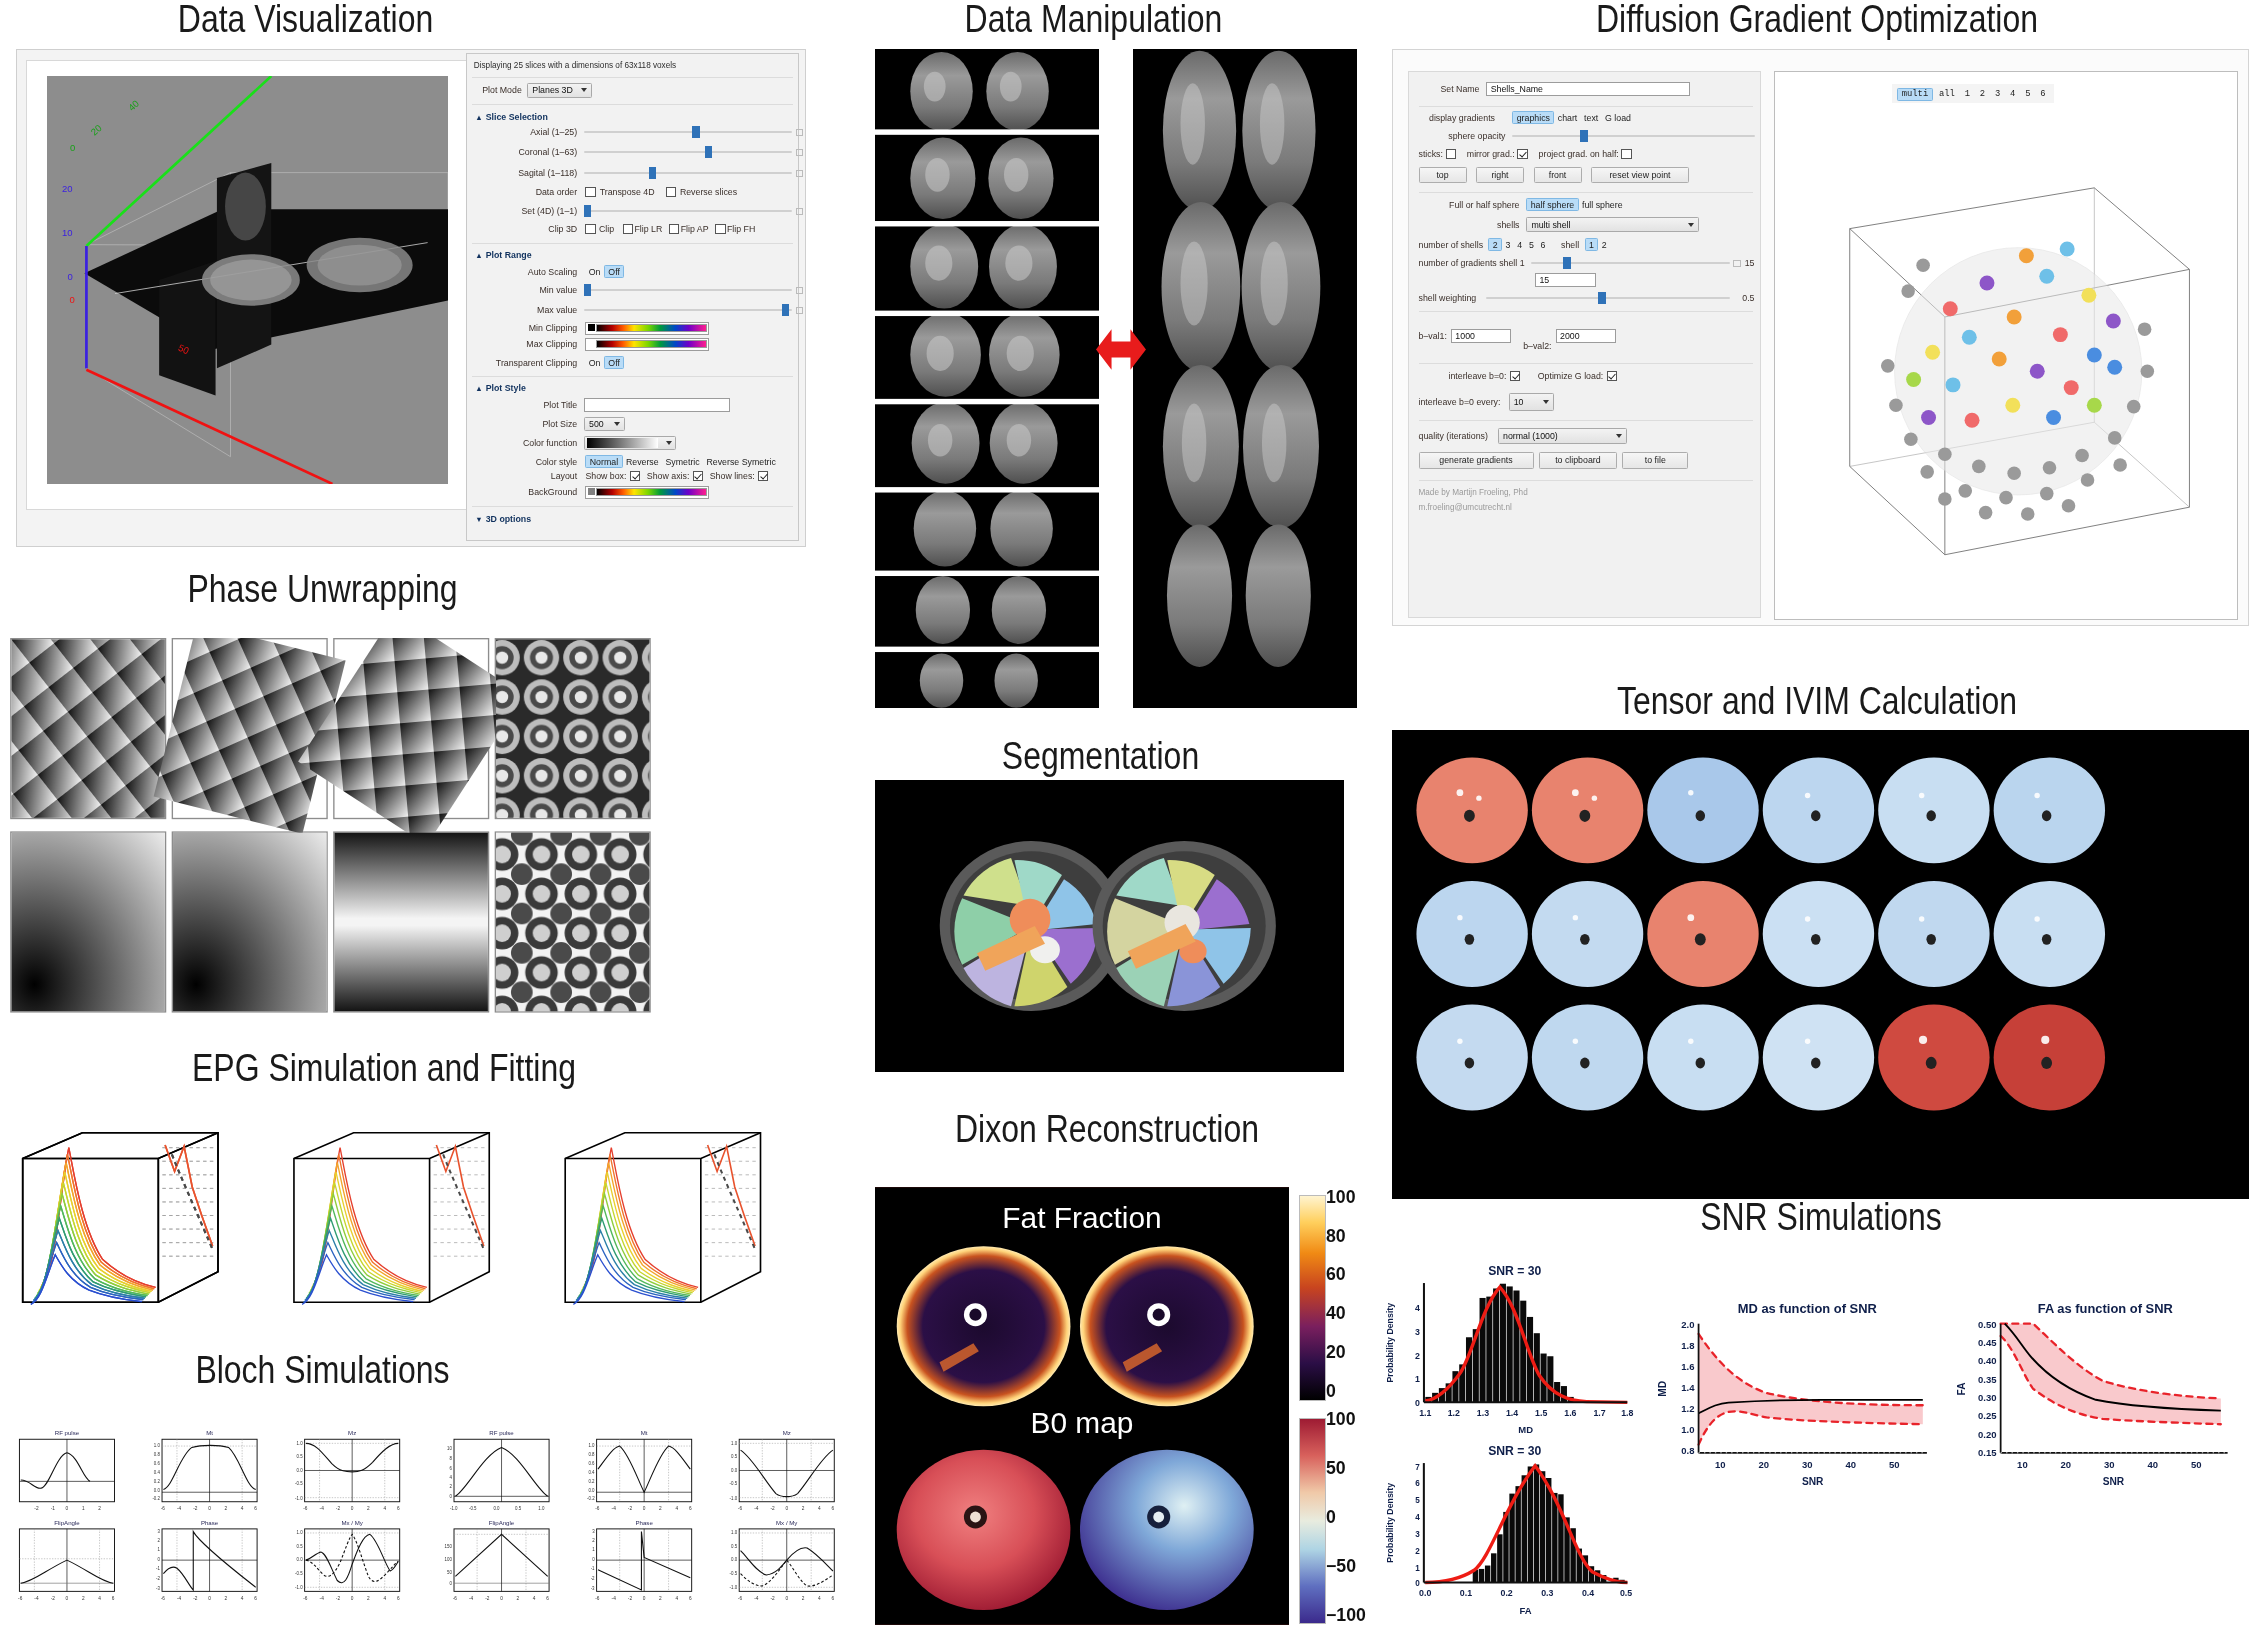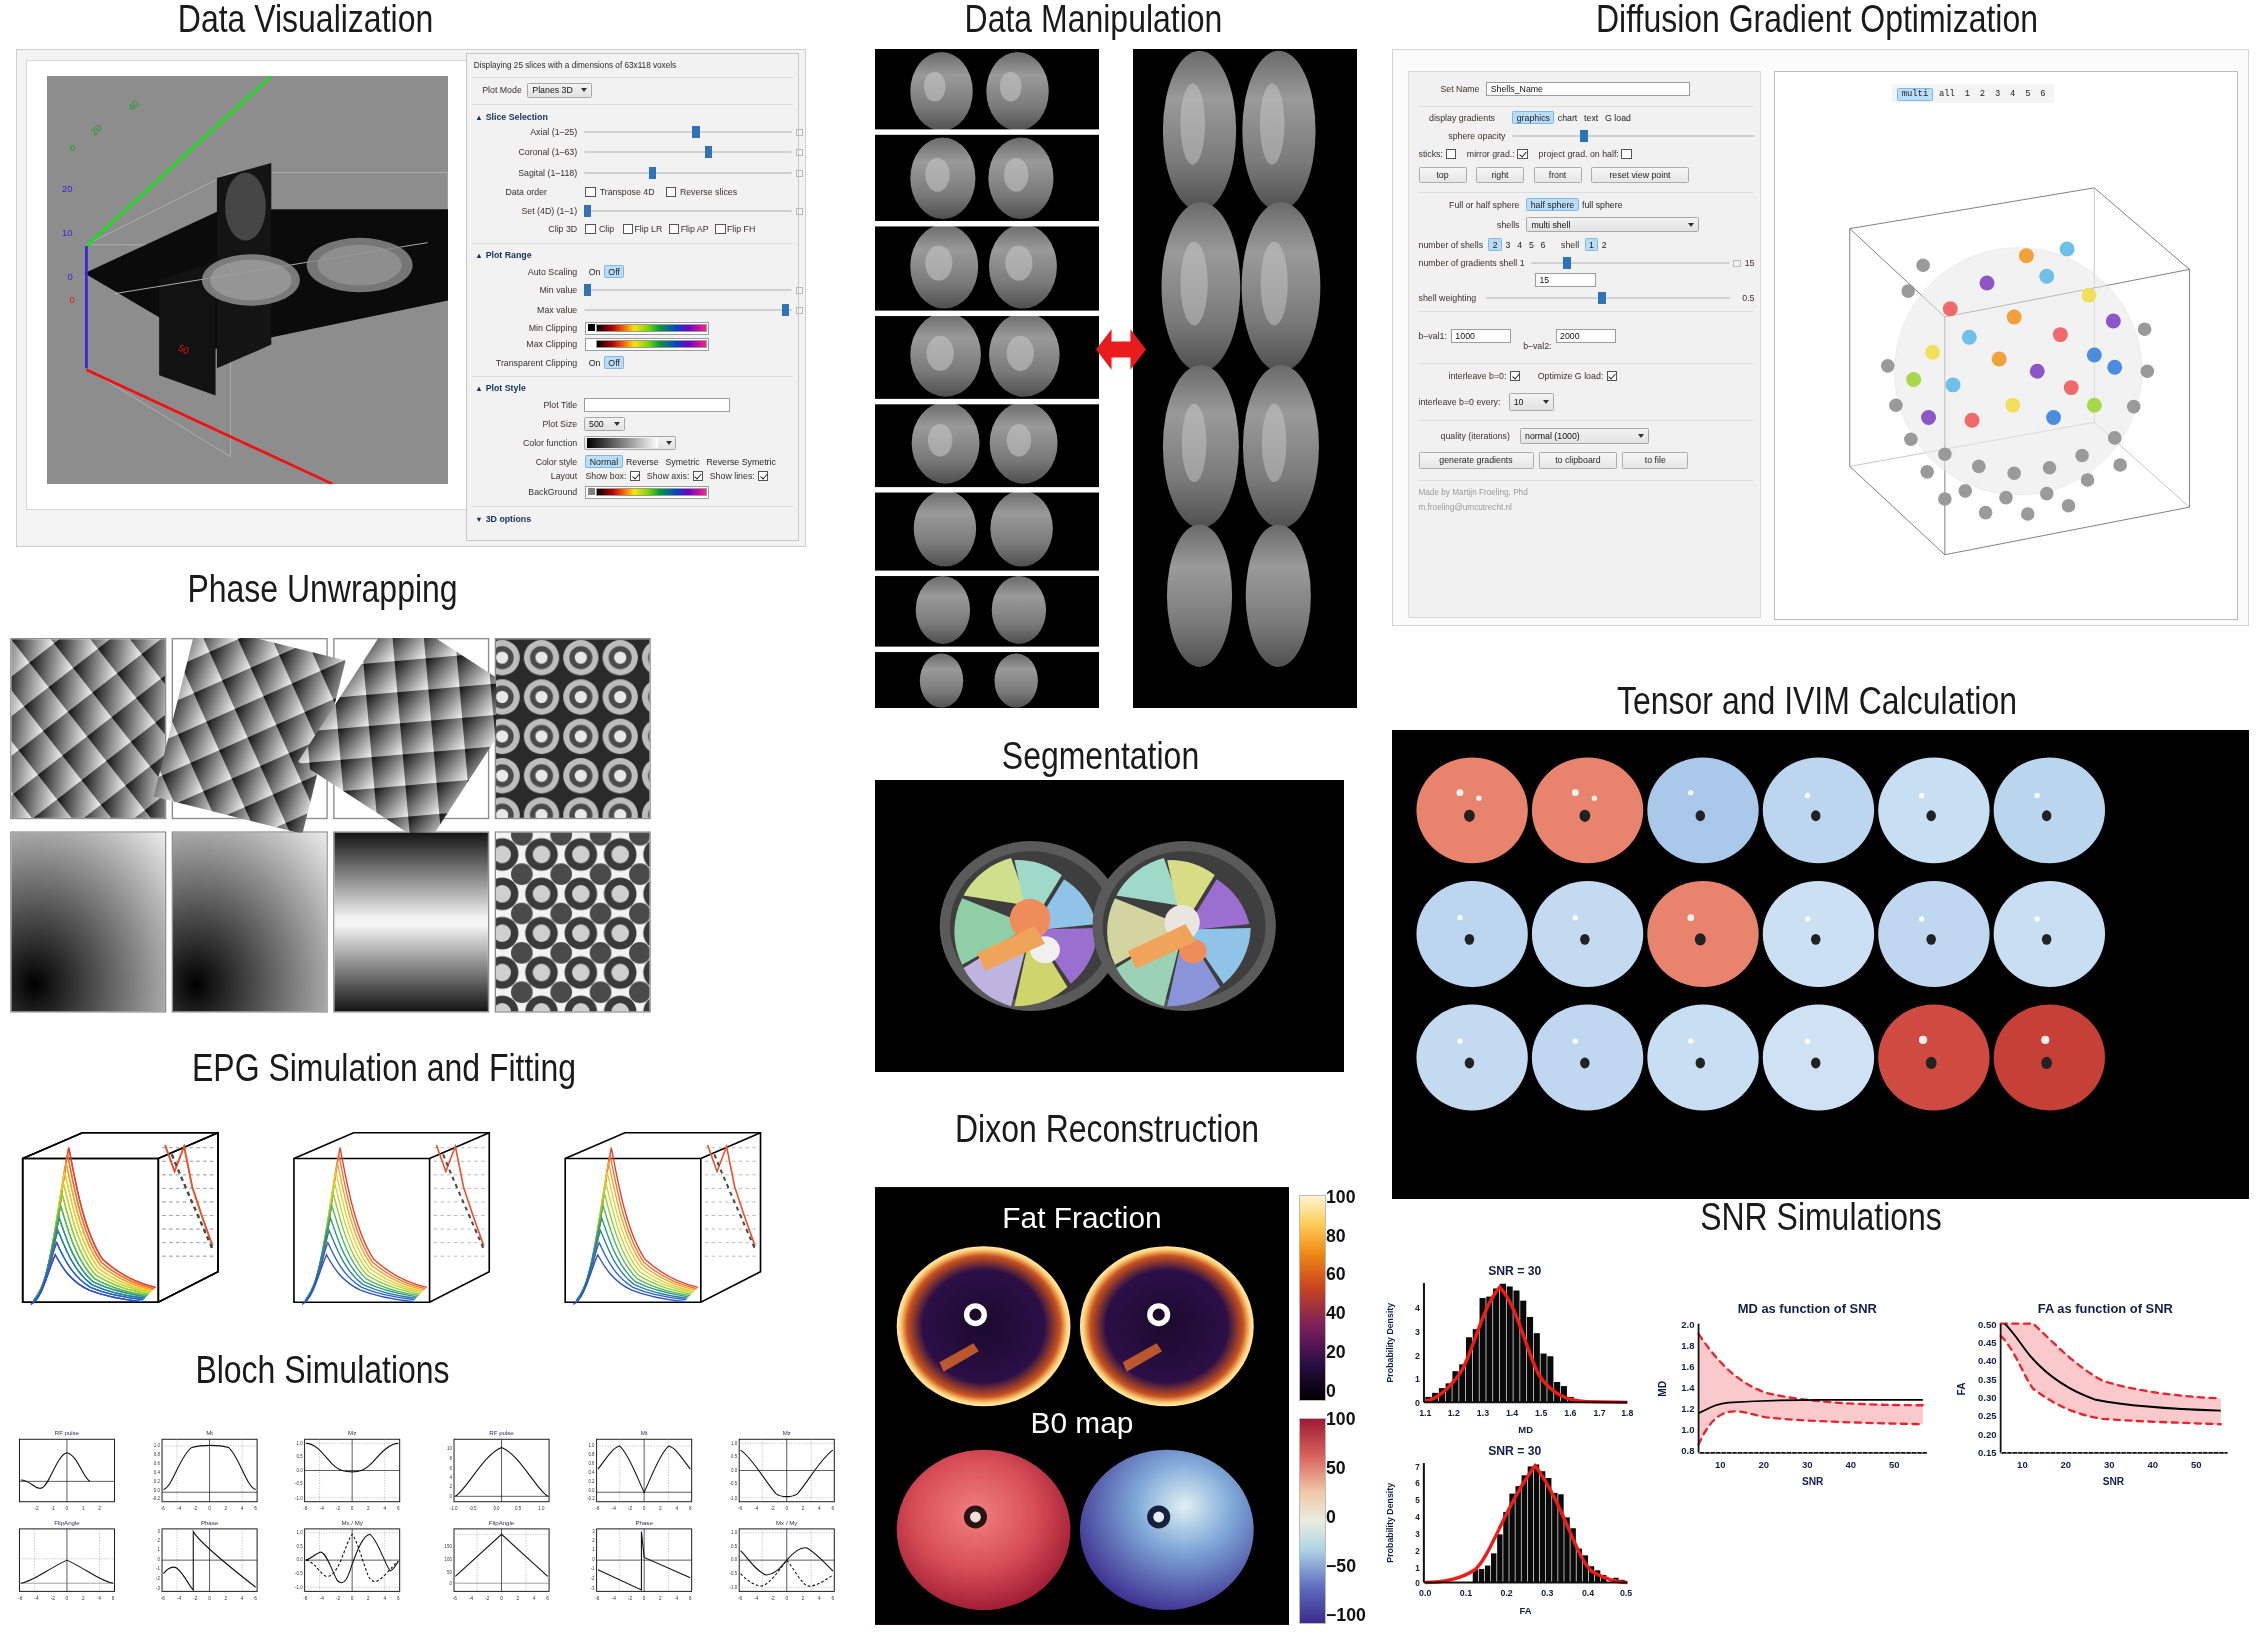--- a/index.html
+++ b/index.html
@@ -134,21 +134,21 @@
   <div class="abs row" style="left:8.2px;top:113px;width:317px;">
     <div class="lbl" style="width:102px;">Sagital (1–118)</div>
     <div class="slider" style="margin-left:6.8px;width:139px;">
       <div class="track"></div>
         <div class="thumb" style="left:31%"></div>
         <div class="end"></div>
     </div>
   </div>
 
   <div class="abs row" style="left:8.2px;top:133px;width:317px;">
-    <div class="lbl" style="width:102px;text-align:center;">Data order</div>
+    <div class="lbl" style="width:102px;">Data order</div>
     <span class="chk" style="margin-left:8.2px;"></span>
     <span class="lbl" style="margin-left:4.1px;">Transpose 4D</span>
     <span class="chk" style="margin-left:11px;"></span>
     <span class="lbl" style="margin-left:4.1px;">Reverse slices</span>
   </div>
 
   <div class="abs row" style="left:8.2px;top:151px;width:317px;">
     <div class="lbl" style="width:102px;">Set (4D)  (1–1)</div>
     <div class="slider" style="margin-left:6.8px;width:139px;">
       <div class="track"></div>
@@ -995,21 +995,21 @@
   <div class="abs row" style="left:9.5px;top:321px;width:336px;">
     <span class="lbl">interleave b=0 every:</span>
     <div class="popup" style="margin-left:8.2px;width:45px;height:18.3px;">
       <span>10</span>
         <span class="caret"></span>
     </div>
   </div>
   <div class="hr abs" style="left:9.5px;top:348px;width:334px;"></div>
 
   <div class="abs row" style="left:9.5px;top:356px;width:336px;">
-    <span class="lbl" style="margin-left:22px;text-align:right;">quality (iterations)</span>
+    <span class="lbl" style="text-align:right;">quality (iterations)</span>
     <div class="popup" style="margin-left:10px;width:129px;height:16.3px;">
       <span>normal (1000)</span>
         <span class="caret"></span>
     </div>
   </div>
   <div class="abs row" style="left:9.5px;top:380px;width:336px;">
     <div class="btn" style="width:115px;height:17px;">generate gradients</div>
     <div class="btn" style="margin-left:5.4px;width:78px;height:17px;">to clipboard</div>
     <div class="btn" style="margin-left:5.4px;width:66px;height:17px;">to file</div>
   </div>

